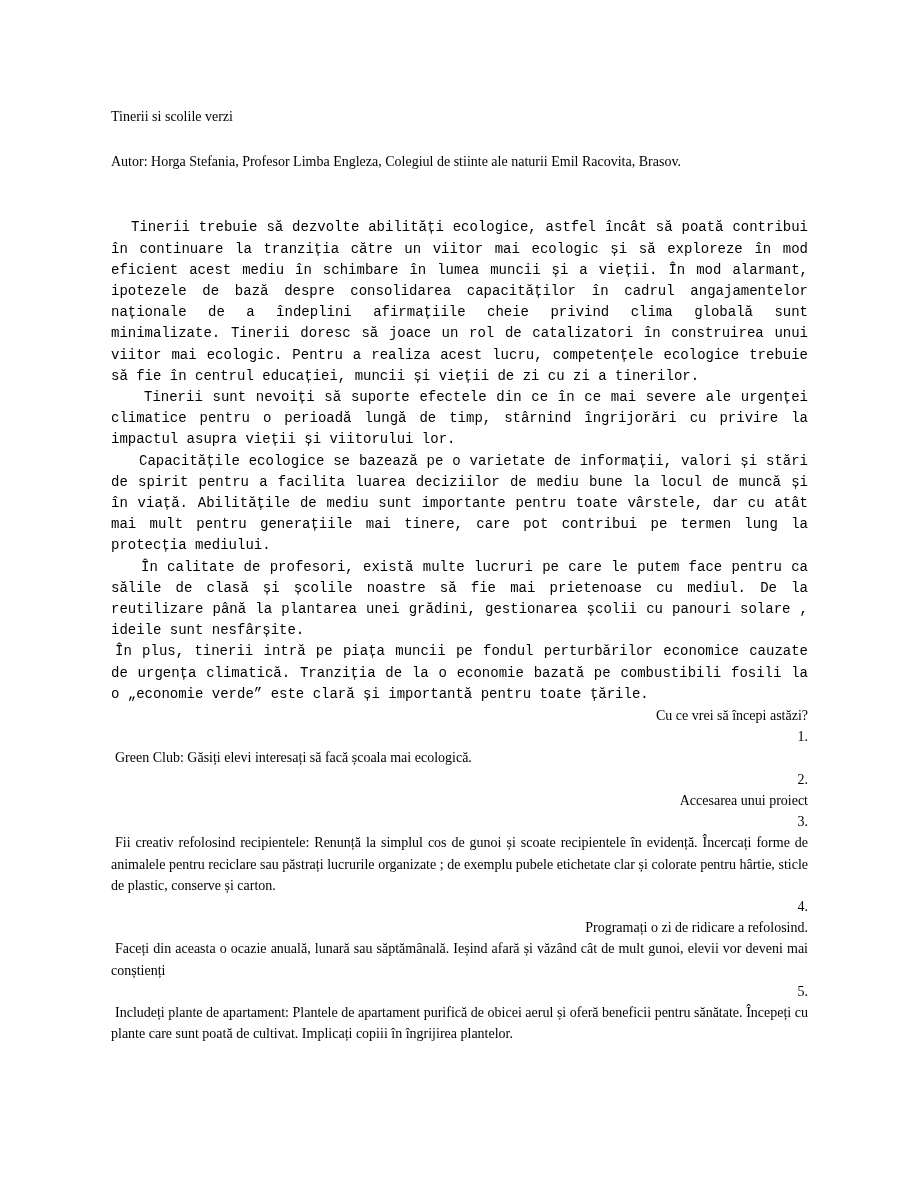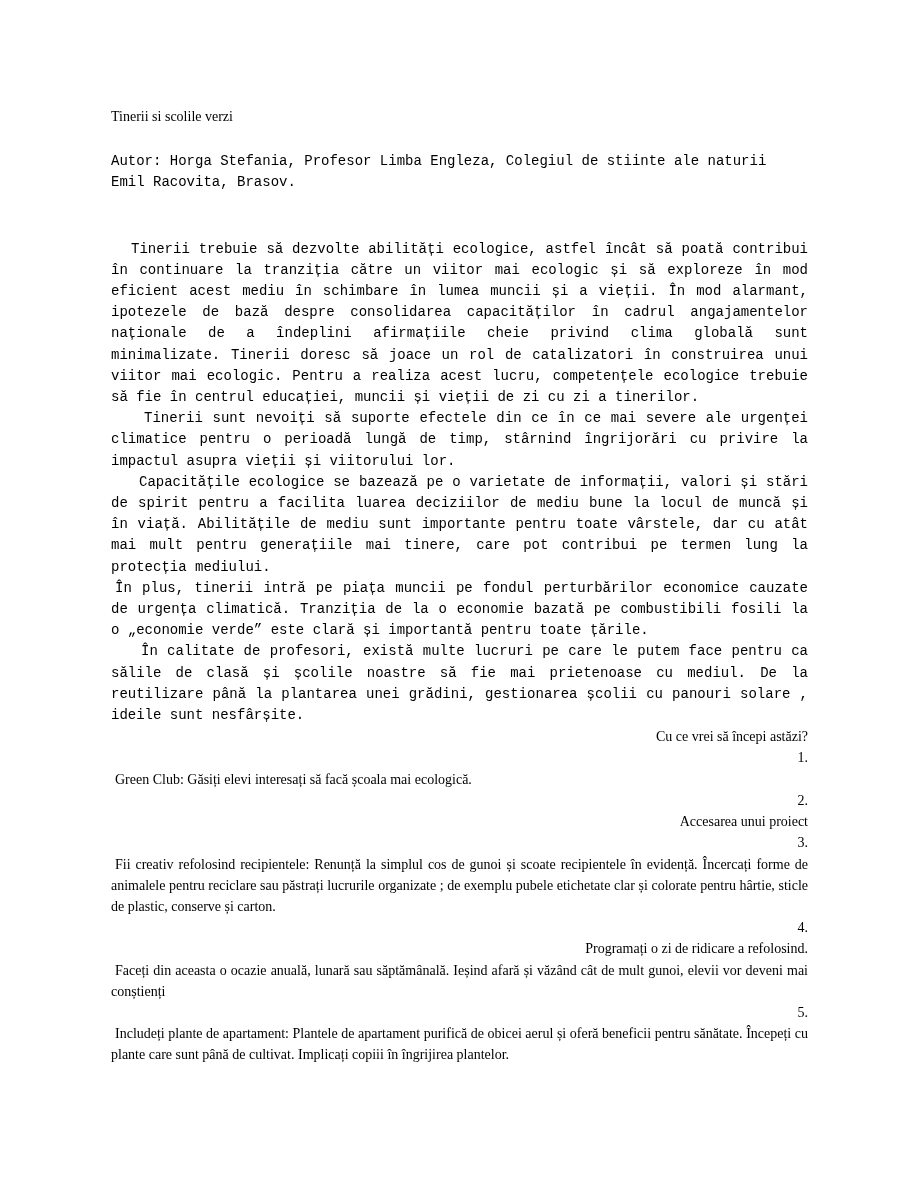--- a/index.html
+++ b/index.html
@@ -21,21 +21,20 @@
       top: 106px;
       width: 697px;
       font-size: 14px;
       line-height: 21.2px;
     }
     .title {
       margin: 0 0 24px 0;
     }
     .author {
       margin: 0 0 45px 0;
-      font-family: Liberation Mono, monospace;
     }
     .para {
       text-align: justify;
       margin: 0;
       font-family: Liberation Mono, monospace;
     }
     .indent1 { text-indent: 20px; }
     .indent2 { text-indent: 28px; }
     .indent3 { text-indent: 33px; }
     .indent4 { text-indent: 30px; }
@@ -53,33 +52,33 @@
 </head>
 <body>
 
 <div class="page">
   <p class="title">Tinerii si scolile verzi</p>
   <p class="author">Autor: Horga Stefania, Profesor Limba Engleza, Colegiul de stiinte ale naturii Emil Racovita, Brasov.</p>
 
   <p class="para indent1">Tinerii trebuie să dezvolte abilități ecologice, astfel încât să poată contribui în continuare la tranziția către un viitor mai ecologic și să exploreze în mod eficient acest mediu în schimbare în lumea muncii și a vieții. În mod alarmant, ipotezele de bază despre consolidarea capacităților în cadrul angajamentelor naționale de a îndeplini afirmațiile cheie privind clima globală sunt minimalizate.  Tinerii doresc să joace un rol de catalizatori în construirea unui viitor mai ecologic. Pentru a realiza acest lucru, competențele ecologice trebuie să fie în centrul educației, muncii și vieții de zi cu zi a tinerilor.</p>
   <p class="para indent3">Tinerii sunt nevoiți să suporte efectele din ce în ce mai severe ale urgenței climatice pentru o perioadă lungă de timp, stârnind îngrijorări cu privire la impactul asupra vieții și viitorului lor.</p>
   <p class="para indent2">Capacitățile ecologice  se bazează pe o varietate de informații, valori și stări de spirit pentru a facilita luarea deciziilor de mediu bune la locul de muncă și în viață. Abilitățile de mediu sunt importante pentru toate vârstele, dar cu atât mai mult pentru generațiile mai tinere, care pot contribui pe termen lung la protecția mediului.</p>
+  <p class="para indent4">În calitate de profesori, există multe lucruri pe care le putem face pentru ca sălile de clasă și școlile noastre să fie mai prietenoase cu mediul. De la reutilizare până la plantarea unei grădini, gestionarea școlii cu panouri solare , ideile sunt nesfârșite.</p>
   <p class="para" style="text-indent:4px">În plus, tinerii intră pe piața muncii pe fondul perturbărilor economice cauzate de urgența climatică. Tranziția de la o economie bazată pe combustibili fosili la o „economie verde” este clară și importantă pentru toate țările.</p>
-  <p class="para indent4">În calitate de profesori, există multe lucruri pe care le putem face pentru ca sălile de clasă și școlile noastre să fie mai prietenoase cu mediul. De la reutilizare până la plantarea unei grădini, gestionarea școlii cu panouri solare , ideile sunt nesfârșite.</p>
 
   <p class="line">Cu ce vrei să începi astăzi?</p>
 
   <p class="line">1.</p>
   <p class="jline">Green Club:  Găsiți elevi interesați să facă școala mai ecologică.</p>
 
   <p class="line">2.</p>
   <p class="line">Accesarea unui proiect</p>
 
   <p class="line">3.</p>
   <p class="jline">Fii creativ refolosind recipientele:  Renunță la simplul cos de gunoi și scoate recipientele în evidență.  Încercați forme de animalele pentru reciclare  sau păstrați lucrurile organizate ; de exemplu pubele etichetate clar și colorate pentru hârtie, sticle de plastic, conserve și carton.</p>
 
   <p class="line">4.</p>
   <p class="line">Programați o zi de ridicare a refolosind.</p>
   <p class="jline">Faceți din aceasta o ocazie anuală, lunară sau săptămânală. Ieșind afară și văzând cât de mult gunoi, elevii vor deveni mai conștienți</p>
 
   <p class="line">5.</p>
-  <p class="jline">Includeți plante de apartament: Plantele de apartament purifică de obicei aerul și oferă beneficii pentru sănătate. Începeți cu plante care sunt până de cultivat. Implicați copiii în îngrijirea plantelor.</p>
+  <p class="jline">Includeți plante de apartament: Plantele de apartament purifică de obicei aerul și oferă beneficii pentru sănătate. Începeți cu plante care sunt poată de cultivat. Implicați copiii în îngrijirea plantelor.</p>
 </div>
 
 </body></html>

